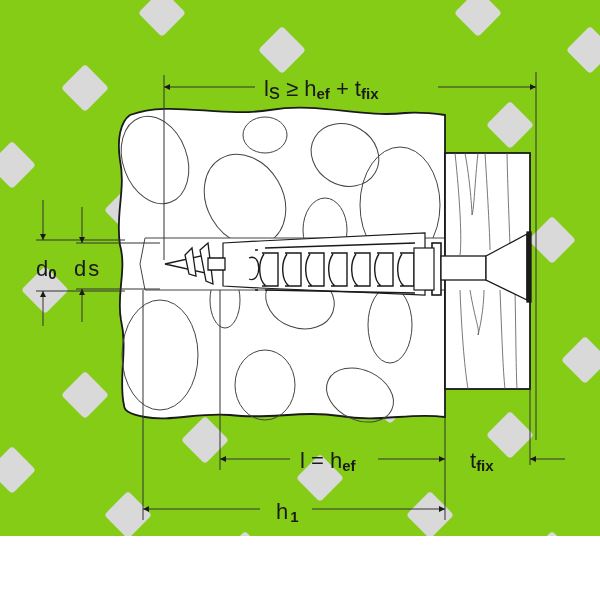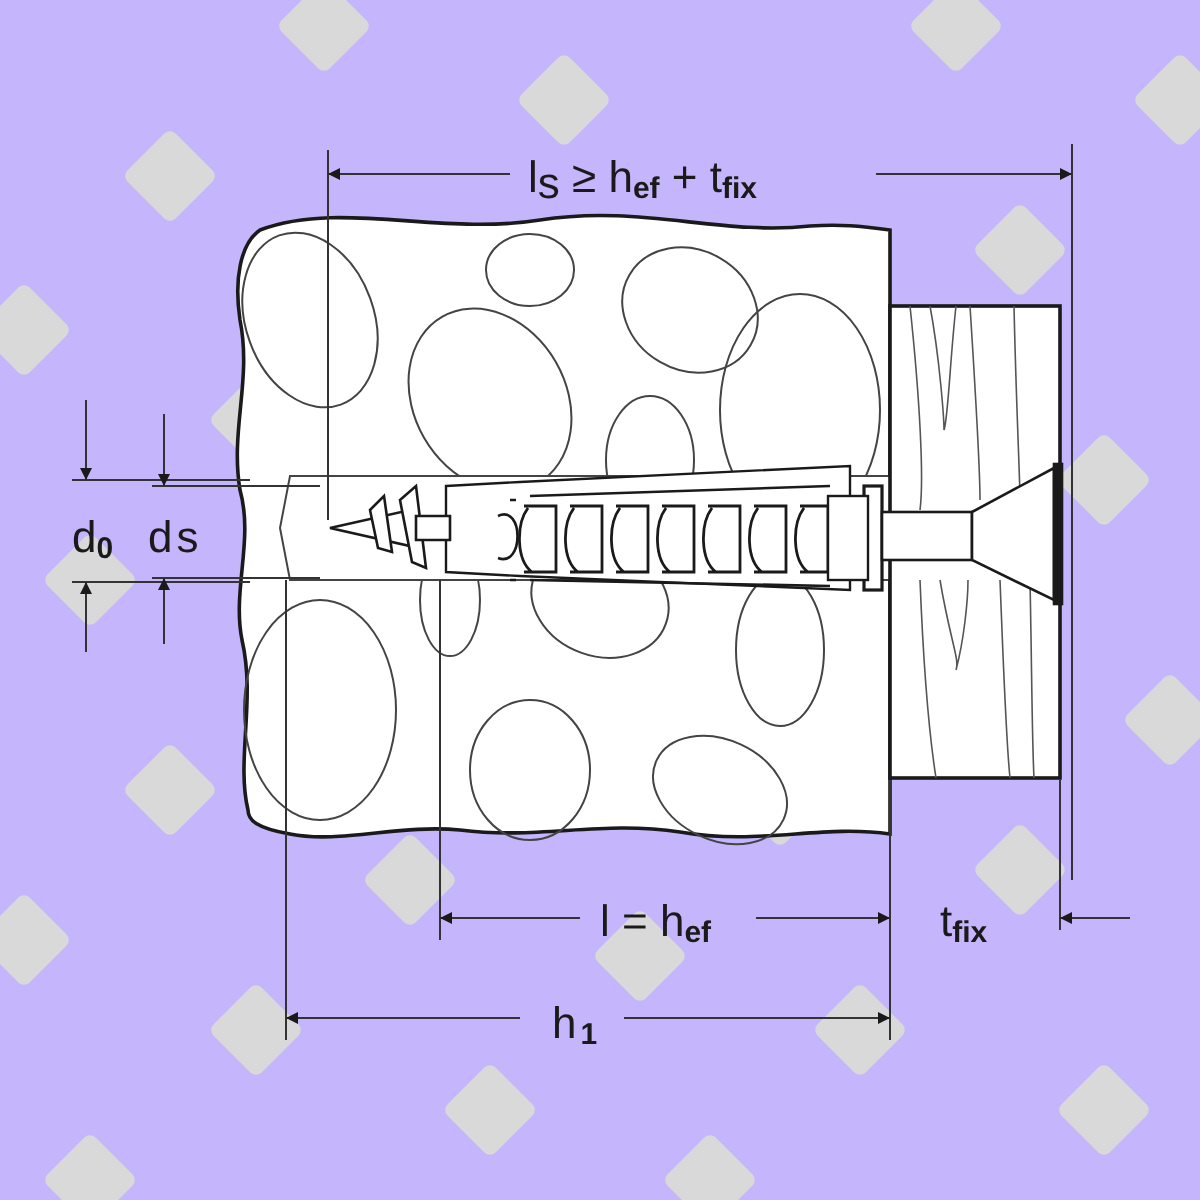--- a/index.html
+++ b/index.html
@@ -1,16 +1,16 @@
 <!DOCTYPE html>
 <html><head>
   <meta charset="utf-8">
   <style>
     html, body { margin:0; padding:0; background:#ffffff; }
-    #canvas { position:relative; width:600px; height:600px; overflow:hidden; background:#c4b5fd; }
+    #canvas { position:relative; width:600px; height:536px; overflow:hidden; background:#84cc16; }
     svg { position:absolute; left:0; top:0; }
     .lbl { font-family:"Liberation Sans", sans-serif; fill:#1a1a1a; }
     .big { font-size:22px; }
     .sub { font-size:15px; font-weight:bold; }
     .wm rect { fill:#d9d9d9; }
   </style>
 </head>
 <body>
 
 <div id="canvas">

